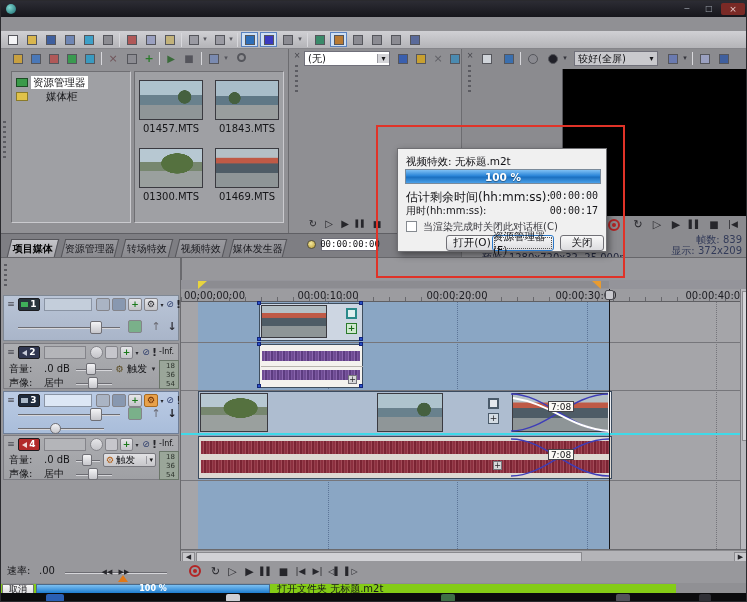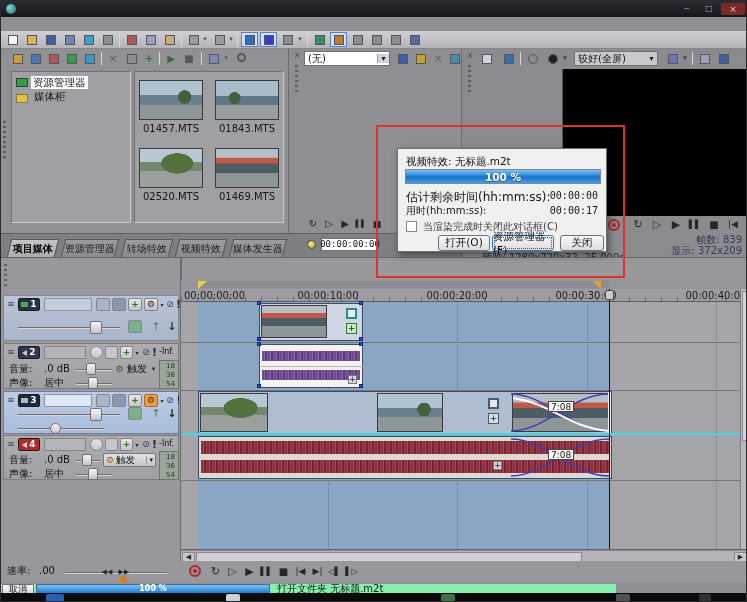--- a/index.html
+++ b/index.html
@@ -161,34 +161,34 @@
         <i class="chip" style="background:#7a8ab0"></i>
       </span>
     <span class="glyph" style="left:221px;top:4px;width:8px;height:11px;font-size:7px;color:#55555c">▾</span>
     <span style="position:absolute;left:236px;top:4px;width:9px;height:9px;border:2px solid #55565c;border-radius:50%"></span>
 
     <div class="inset" style="position:absolute;left:10px;top:22px;width:120px;height:152px;background:#9fa0a4">
       <div style="position:absolute;left:4px;top:4px;display:flex;align-items:center;gap:3px">
         <span style="width:12px;height:9px;background:#3a9a4a;border:1px solid #1c4c24"></span>
         <span style="background:#fff;padding:0 2px;font-size:10.5px">资源管理器</span>
       </div>
-      <div style="position:absolute;left:4px;top:18px;display:flex;align-items:flex-end;gap:6px">
+      <div style="position:absolute;left:4px;top:18px;display:flex;align-items:center;gap:18px">
         <span style="width:12px;height:9px;background:#e0c24a;border:1px solid #8a7a2a"></span>
         <span style="font-size:10.5px">媒体柜</span>
       </div>
     </div>
 
     <div class="inset" style="position:absolute;left:133px;top:22px;width:150px;height:152px;background:#9fa0a4">
       <span class="thumb ph-city1" style="left:4px;top:8px;width:64px;height:40px"></span>
       <span class="thumb ph-city2" style="left:80px;top:8px;width:64px;height:40px"></span>
       <span class="t" style="left:4px;top:51px;width:64px;text-align:center;font-size:10px">01457.MTS</span>
       <span class="t" style="left:80px;top:51px;width:64px;text-align:center;font-size:10px">01843.MTS</span>
       <span class="thumb ph-road" style="left:4px;top:76px;width:64px;height:40px"></span>
       <span class="thumb ph-gas" style="left:80px;top:76px;width:64px;height:40px"></span>
-      <span class="t" style="left:4px;top:119px;width:64px;text-align:center;font-size:10px">02520.MTS</span>
+      <span class="t" style="left:4px;top:119px;width:64px;text-align:center;font-size:10px">01300.MTS</span>
       <span class="t" style="left:80px;top:119px;width:64px;text-align:center;font-size:10px">01469.MTS</span>
     </div>
   </div>
 
   <div class="t" style="left:287px;top:48px;width:172px;height:184px;background:#8f8f93;border-left:1px solid #6c6c70">
     <span class="glyph" style="left:3px;top:2px;width:10px;height:10px;font-size:8px;color:#44444a">×</span>
     <span class="dots" style="left:6px;top:16px;height:30px"></span>
     <span class="field" style="position:absolute;left:15px;top:2px;width:86px;height:15px;display:flex;align-items:center">
       <span style="flex:1;padding-left:3px;font-size:10px">(无)</span>
       <span style="width:12px;text-align:center;font-size:8px;background:#d4d4d8;border-left:1px solid #9a9aa0">▾</span>
@@ -503,21 +503,21 @@
     <span class="glyph" style="left:224px;top:3px;width:15px;height:15px;font-size:11px">▷</span>
     <span class="glyph" style="left:241px;top:3px;width:15px;height:15px;font-size:11px">▶</span>
     <span class="glyph" style="left:258px;top:3px;width:15px;height:15px;font-size:8px">▌▌</span>
     <span class="glyph" style="left:275px;top:3px;width:15px;height:15px;font-size:10px">■</span>
     <span class="glyph" style="left:292px;top:3px;width:15px;height:15px;font-size:9px">|◀</span>
     <span class="glyph" style="left:309px;top:3px;width:15px;height:15px;font-size:9px">▶|</span>
     <span class="glyph" style="left:326px;top:3px;width:15px;height:15px;font-size:8px">◁▌</span>
     <span class="glyph" style="left:343px;top:3px;width:15px;height:15px;font-size:8px">▌▷</span>
   </div>
 
-  <div class="t" style="left:0;top:582px;width:615px;height:10px;background:#86efac;border-top:1px solid #8e8e92">
+  <div class="t" style="left:0;top:582px;width:675px;height:10px;background:#84cc16;border-top:1px solid #8e8e92">
     <span class="btn" style="left:1px;top:0;width:32px;height:10px;font-size:9px;border-radius:1px">取消</span>
     <span style="position:absolute;left:35px;top:0;width:234px;height:10px;background:linear-gradient(#7cc0f2,#1e7cd0);border:1px solid #4a6a8a;display:flex;align-items:center;justify-content:center">
       <span style="color:#fff;font-size:8px;font-weight:bold">100 %</span>
     </span>
     <span class="t" style="left:276px;top:-1px;font-size:10px">打开文件夹 无标题.m2t</span>
   </div>
 
   <div class="t" style="left:0;top:592px;width:747px;height:10px;background:#0b0b0d">
     <span style="position:absolute;left:45px;top:1px;width:18px;height:8px;background:#2a5fb4;border-radius:2px"></span>
     <span style="position:absolute;left:225px;top:1px;width:14px;height:8px;background:#cfcfd4;border-radius:2px"></span>
@@ -530,20 +530,20 @@
     <span class="t" style="left:8px;top:6px;font-size:10.5px;color:#101014">视频特效: 无标题.m2t</span>
     <div style="position:absolute;left:7px;top:20px;width:196px;height:15px;border:1px solid #7a8a9a;background:linear-gradient(180deg,#7fc0f4,#2a85d8 45%,#1a6fc0 55%,#4aa0e8);display:flex;align-items:center;justify-content:center">
       <span style="color:#fff;font-weight:bold;font-size:10.5px;text-shadow:0 1px 1px rgba(0,0,0,.4)">100 %</span>
     </div>
     <span class="t" style="left:8px;top:41px;font-size:12px">估计剩余时间(hh:mm:ss):</span>
     <span class="t" style="right:8px;top:41px;font-size:10px;font-family:'DejaVu Sans Mono',monospace">00:00:00</span>
     <span class="t" style="left:8px;top:56px;font-size:10px">用时(hh:mm:ss):</span>
     <span class="t" style="right:8px;top:56px;font-size:10px;font-family:'DejaVu Sans Mono',monospace">00:00:17</span>
     <span style="position:absolute;left:8px;top:72px;width:11px;height:11px;background:#fff;border:1px solid #858a90"></span>
     <span class="t" style="left:25px;top:72px;font-size:10px;color:#3a3a40">当渲染完成时关闭此对话框(C)</span>
-    <span class="btn" style="left:40px;top:86px;width:52px;height:16px">打开(O)</span>
+    <span class="btn" style="left:48px;top:86px;width:52px;height:16px">打开(O)</span>
     <span class="btn" style="left:94px;top:86px;width:62px;height:16px;border:1px solid #2a78c8;outline:1px dotted #555;outline-offset:-3px">资源管理器(F)</span>
     <span class="btn" style="left:162px;top:86px;width:44px;height:16px">关闭</span>
   </div>
 
   <div style="position:absolute;left:375px;top:124px;width:249px;height:153px;border:2px solid #e03328;z-index:50"></div>
 
 </div>
 
 </body></html>

